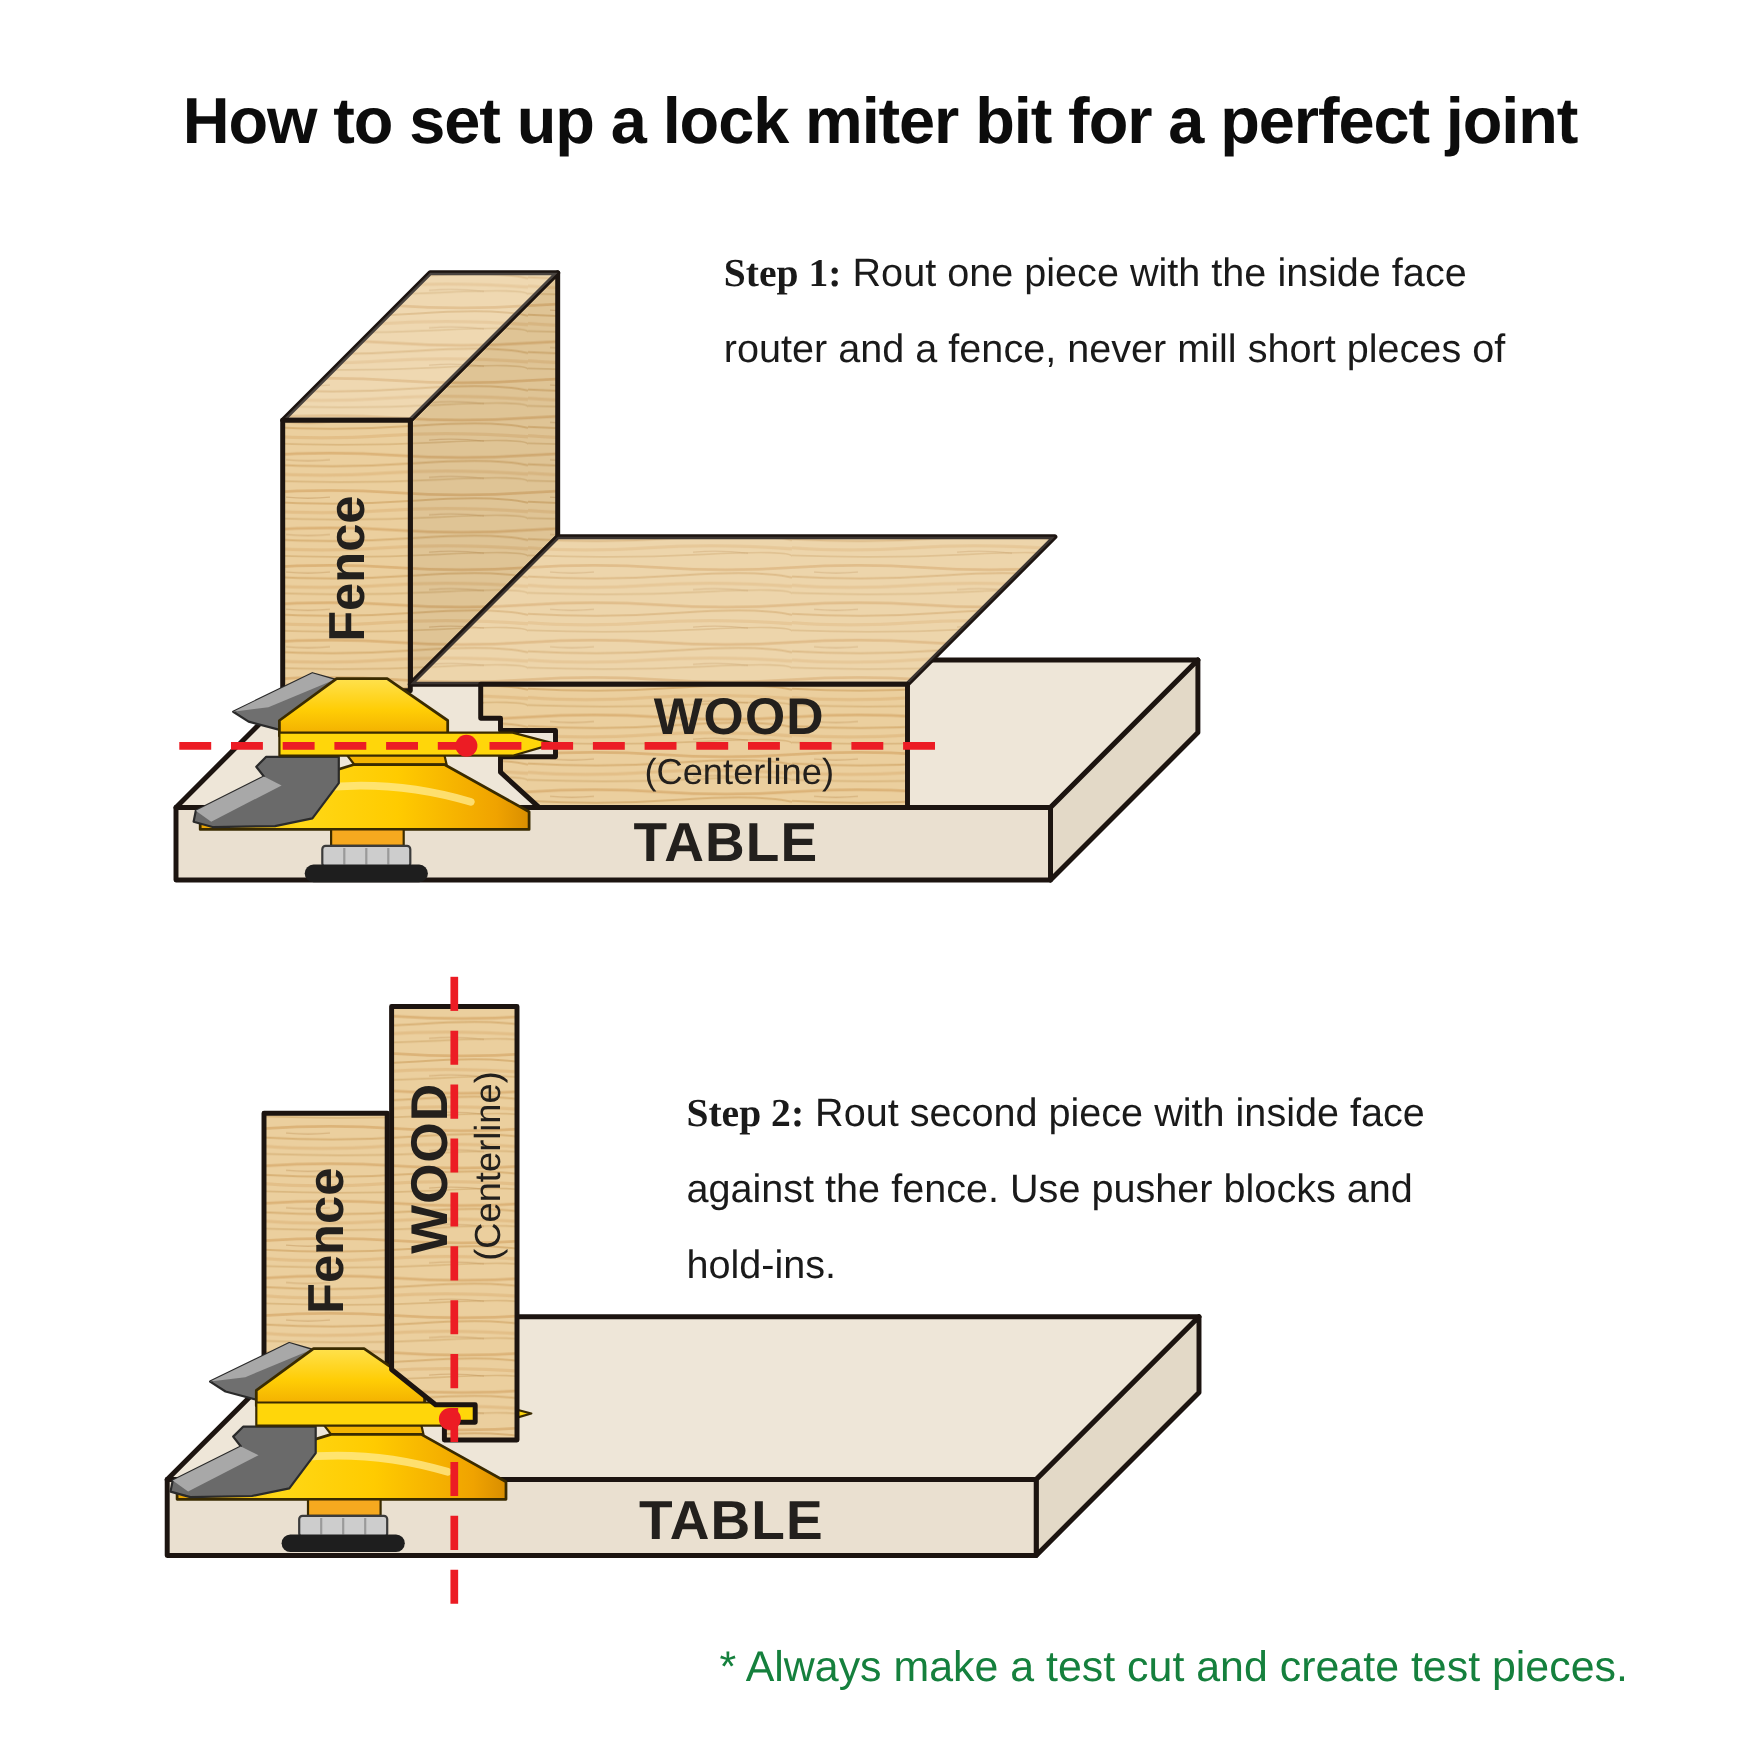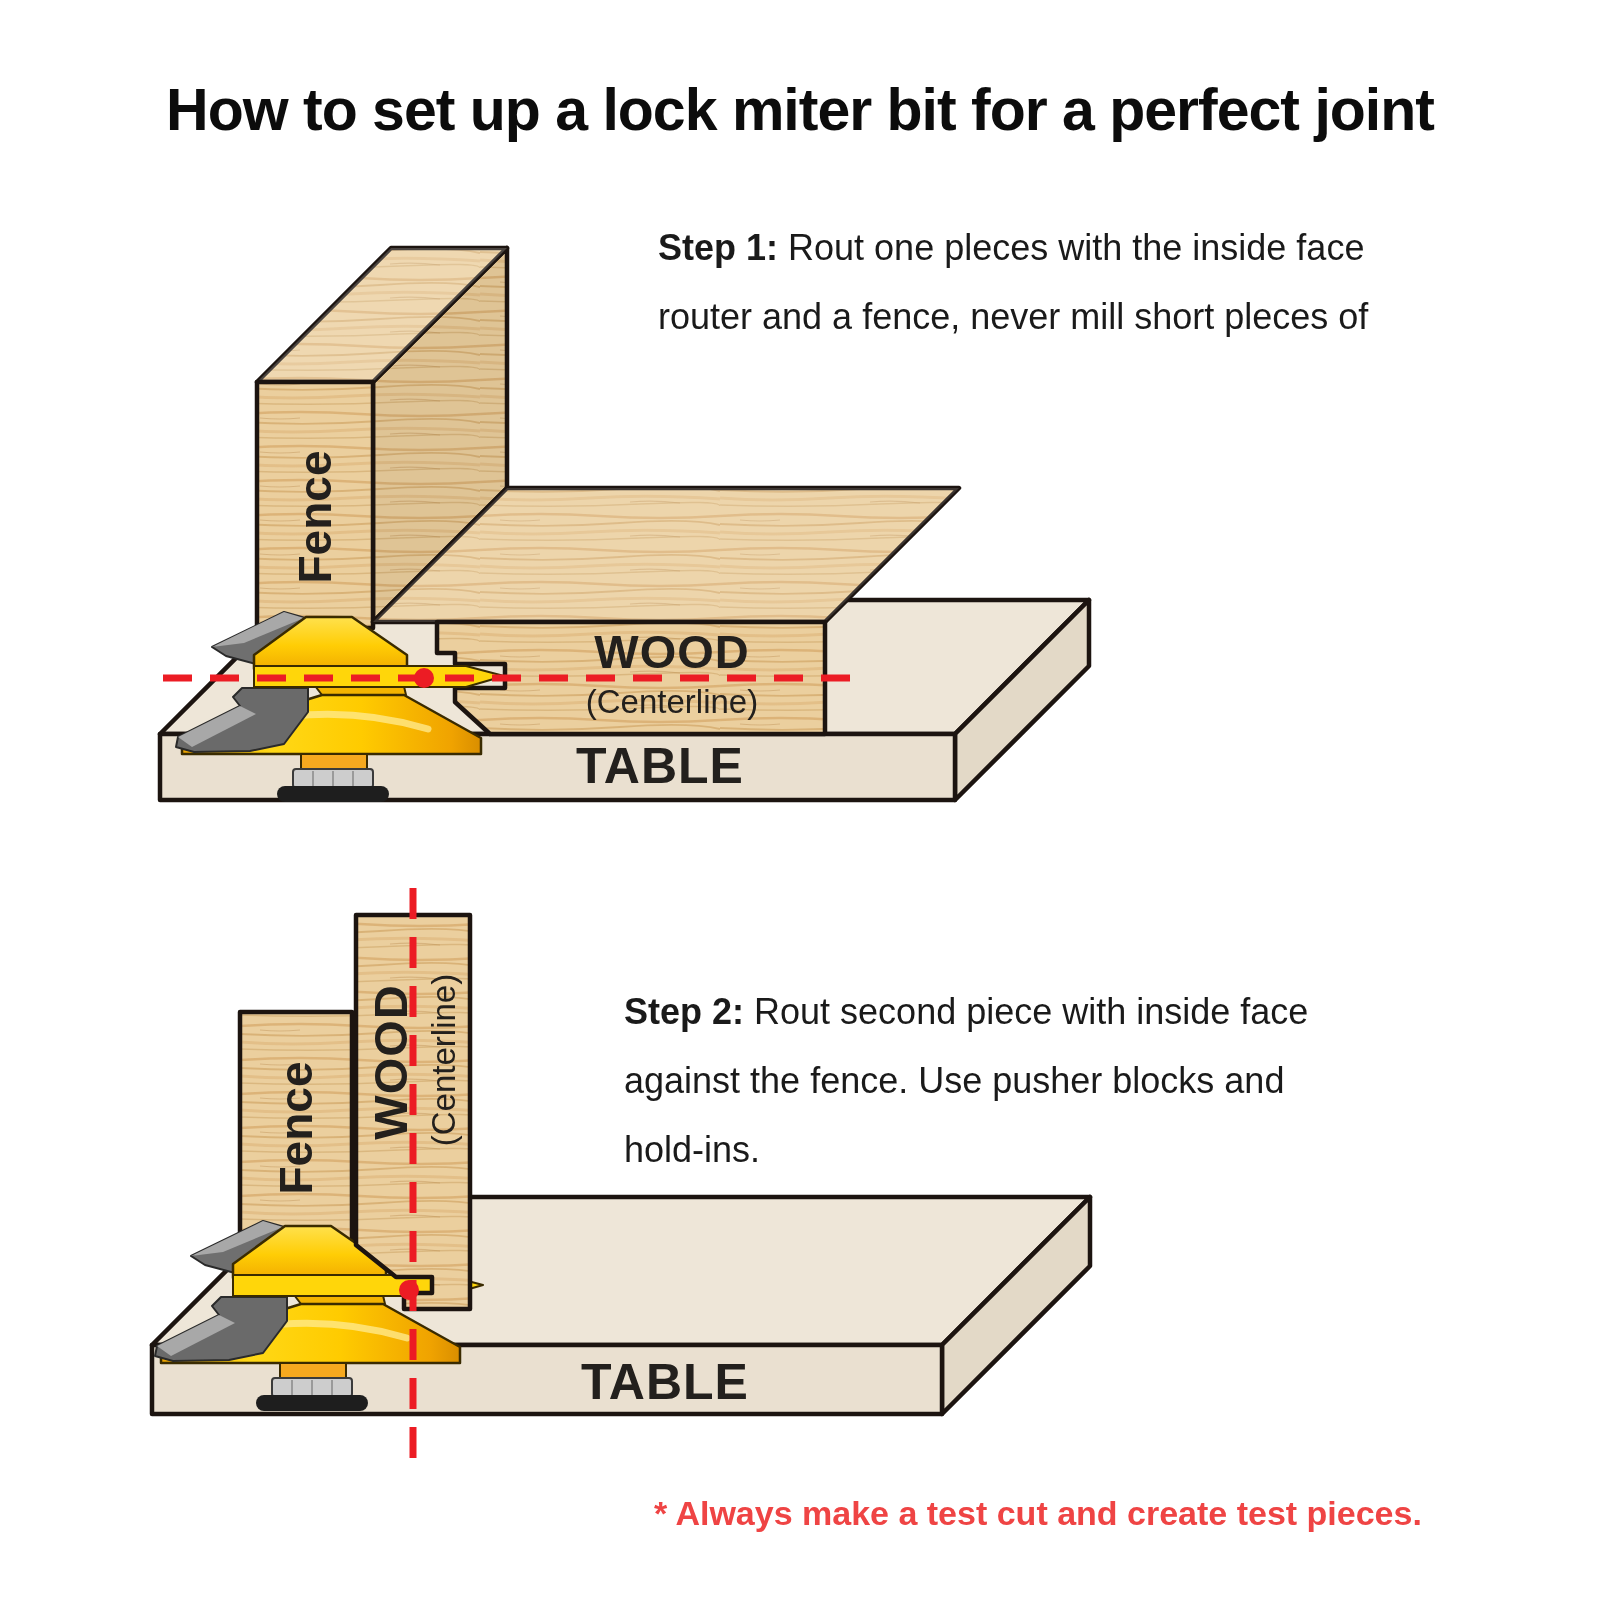--- a/index.html
+++ b/index.html
@@ -4,35 +4,35 @@
 <style>
   html,body{margin:0;padding:0;background:#ffffff;}
   .canvas{position:relative;width:1600px;height:1600px;background:#ffffff;
           font-family:"Liberation Sans",sans-serif;color:#1a1a1a;overflow:hidden;}
   .title{position:absolute;top:76px;left:0;width:100%;text-align:center;
          font-weight:bold;font-size:59px;letter-spacing:-1px;white-space:nowrap;color:#0c0c0c;}
   .step{position:absolute;font-size:36px;line-height:69px;}
   .step .ln{height:69px;white-space:nowrap;}
   #step1{left:658px;top:213px;}
   #step2{left:624px;top:977px;}
-  .footnote{position:absolute;left:654px;top:1494px;font-size:34px;white-space:nowrap;color:#ef4444;font-weight:bold;}
-  b{font-weight:bold;}
+  .footnote{position:absolute;left:654px;top:1494px;font-size:39px;white-space:nowrap;color:#15803d;}
+  b{font-weight:bold;font-family:Liberation Serif, serif;}
   svg{position:absolute;left:0;top:0;}
   svg text{font-family:"Liberation Sans",sans-serif;fill:#23201d;}
   .lblB{font-weight:bold;}
 </style>
 </head>
 <body>
 
 <div class="canvas">
 
   <div class="title">How to set up a lock miter bit for a perfect joint</div>
 
   <div class="step" id="step1">
-    <div class="ln"><b>Step 1:</b> <span>Rout one pleces with the inside face</span></div>
+    <div class="ln"><b>Step 1:</b> <span>Rout one piece with the inside face</span></div>
     <div class="ln">router and a fence, never mill short pleces of</div>
   </div>
 
   <div class="step" id="step2">
     <div class="ln"><b>Step 2:</b> <span>Rout second piece with inside face</span></div>
     <div class="ln">against the fence. Use pusher blocks and</div>
     <div class="ln">hold-ins.</div>
   </div>
 
   <div class="footnote">* Always make a test cut and create test pieces.</div>

